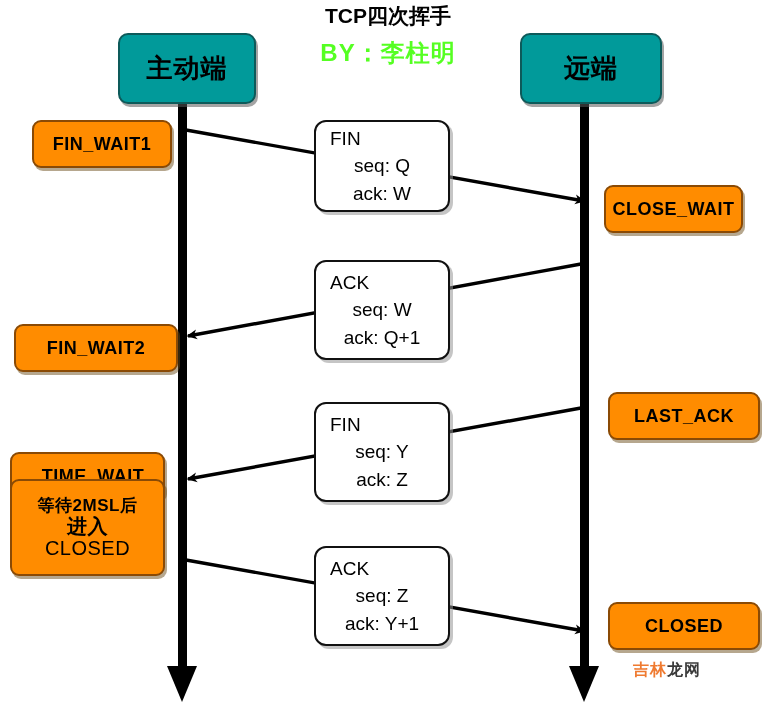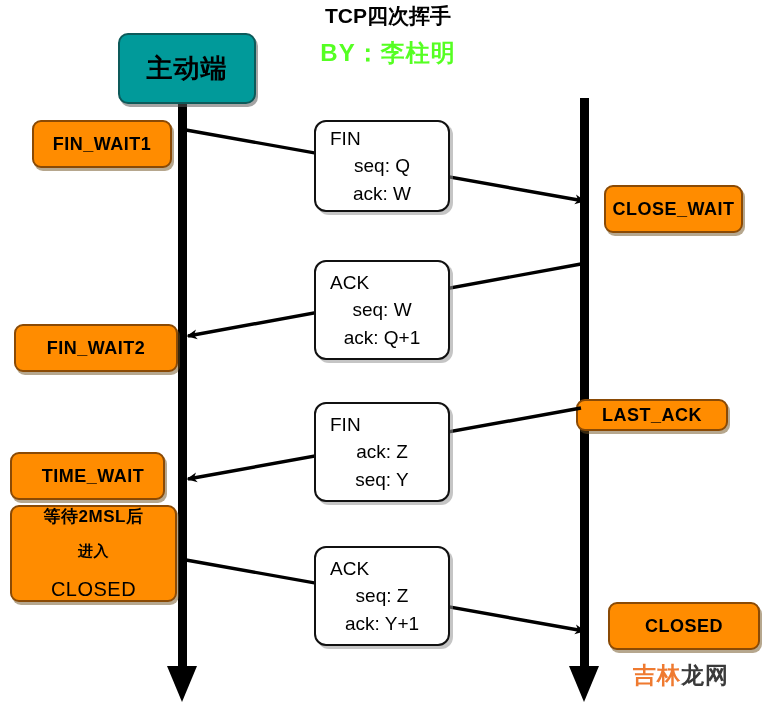--- a/index.html
+++ b/index.html
@@ -88,21 +88,21 @@
     color: #000000;
     letter-spacing: 0.5px;
     text-align: center;
     box-sizing: border-box;
   }
   .state-box .line {
     line-height: 1.12;
     white-space: nowrap;
   }
   .state-box.multi .line:nth-child(1) { font-size: 17px; }
-  .state-box.multi .line:nth-child(2) { font-size: 15px; }
+  .state-box.multi .line:nth-child(2) { font-size: 20px; }
   .state-box.multi .line:nth-child(3) { font-size: 20px; font-weight: normal; }
 
   
   .msg-box {
     position: absolute;
     background: #ffffff;
     border: 2px solid #111111;
     border-radius: 12px;
     box-shadow: 3px 3px 0 rgba(150,150,150,0.55),
                 0 0 0 3px #ffffff inset;
@@ -133,21 +133,21 @@
     height: 727px;
     pointer-events: none;
     z-index: 2;
   }
 
   
   #watermark {
     position: absolute;
     left: 633px;
     top: 660px;
-    font-size: 23px;
+    font-size: 16px;
     font-weight: bold;
     letter-spacing: 1px;
     white-space: nowrap;
   }
   #watermark .wm-a { color: #ef7a30; }
   #watermark .wm-b { color: #3a3a3a; }
 </style>
 </head>
 <body>
 
@@ -174,44 +174,47 @@
 
   <div class="lifeline-line" style="left:178px; top:98px; height:570px;"></div>
   <div class="lifeline-head" style="left:167px; top:666px;"></div>
 
   <div class="lifeline-line" style="left:580px; top:98px; height:570px;"></div>
   <div class="lifeline-head" style="left:569px; top:666px;"></div>
 
   <div class="endpoint" style="left:118px; top:33px; width:134px; height:67px;">
     <span>主动端</span>
   </div>
+  <div class="endpoint" style="left:520px; top:33px; width:138px; height:67px;">
+    <span>远端</span>
+  </div>
 
   <div class="state-box" style="left:32px; top:120px; width:140px; height:48px;">
     <span class="line">FIN_WAIT1</span>
   </div>
 
   <div class="state-box" style="left:14px; top:324px; width:164px; height:48px;">
     <span class="line">FIN_WAIT2</span>
   </div>
 
   <div class="state-box" style="left:10px; top:452px; width:155px; height:48px;padding-left:11px;">
     <span class="line">TIME_WAIT</span>
   </div>
 
-  <div class="state-box multi" style="left:10px; top:505px; width:167px; height:97px;justify-content:space-between;">
+  <div class="state-box multi" style="left:10px; top:479px; width:155px; height:97px;">
     <span class="line">等待2MSL后</span>
     <span class="line">进入</span>
     <span class="line">CLOSED</span>
   </div>
 
   <div class="state-box" style="left:604px; top:185px; width:139px; height:48px;">
     <span class="line">CLOSE_WAIT</span>
   </div>
 
-  <div class="state-box" style="left:576px; top:392px; width:152px; height:32px;margin-top:7px;">
+  <div class="state-box" style="left:608px; top:392px; width:152px; height:48px;">
     <span class="line">LAST_ACK</span>
   </div>
 
   <div class="state-box" style="left:608px; top:602px; width:152px; height:48px;">
     <span class="line">CLOSED</span>
   </div>
 
   <div class="msg-box" style="left:314px; top:120px; width:136px; height:92px;">
     <span class="flag">FIN</span>
     <span class="kv">seq: Q</span>
@@ -219,22 +222,22 @@
   </div>
 
   <div class="msg-box" style="left:314px; top:260px; width:136px; height:100px;">
     <span class="flag">ACK</span>
     <span class="kv">seq: W</span>
     <span class="kv">ack: Q+1</span>
   </div>
 
   <div class="msg-box" style="left:314px; top:402px; width:136px; height:100px;">
     <span class="flag">FIN</span>
+    <span class="kv">seq: Y</span>
     <span class="kv">ack: Z</span>
-    <span class="kv">seq: Y</span>
   </div>
 
   <div class="msg-box" style="left:314px; top:546px; width:136px; height:100px;">
     <span class="flag">ACK</span>
     <span class="kv">seq: Z</span>
     <span class="kv">ack: Y+1</span>
   </div>
 
   <div id="watermark">
     <span class="wm-a">吉林</span><span class="wm-b">龙网</span>

